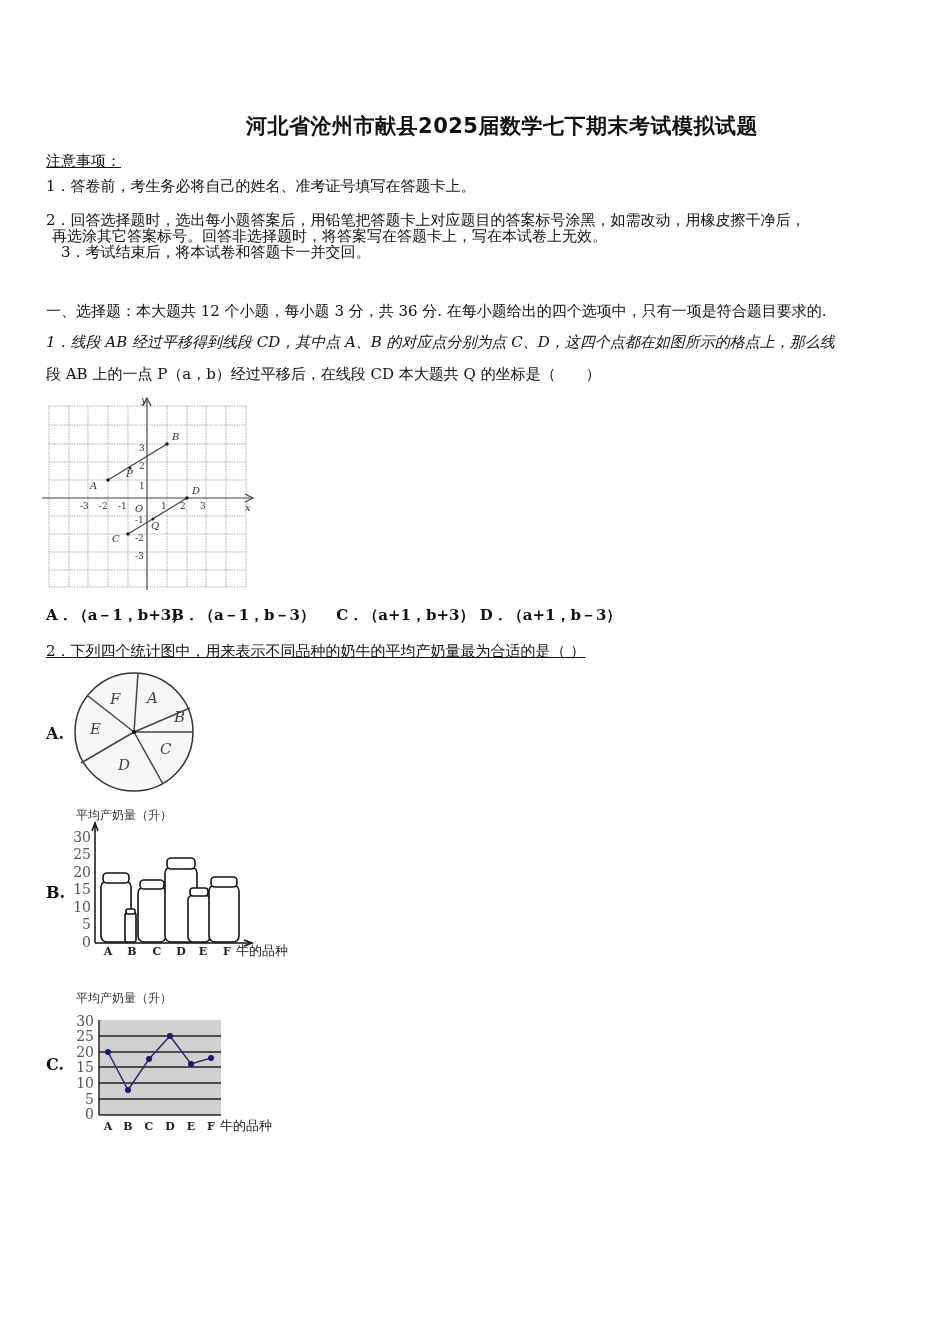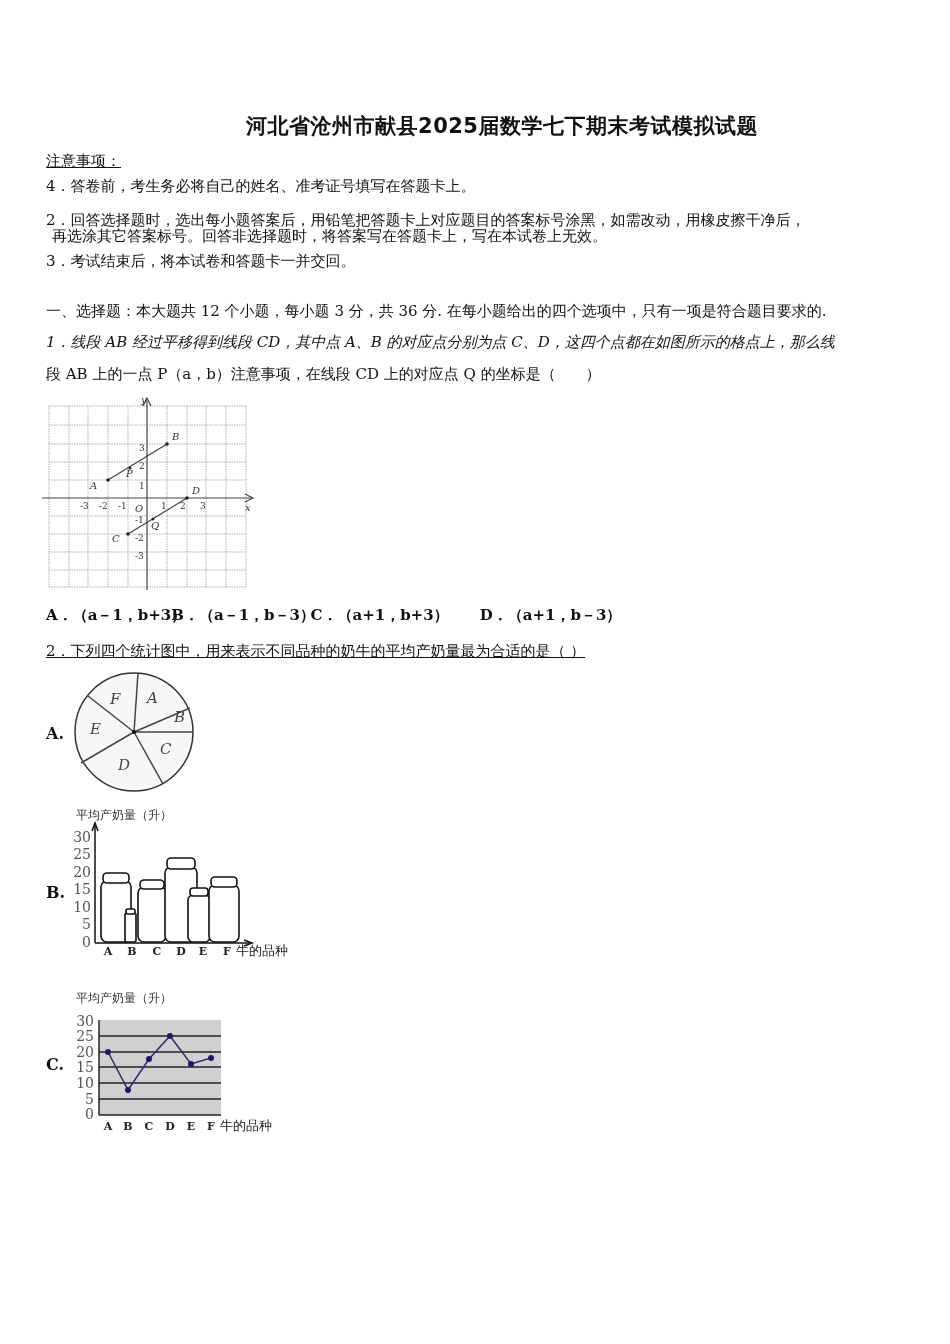--- a/index.html
+++ b/index.html
@@ -14,28 +14,28 @@
   .opt-row span { display: inline-block; }
   .chart-label { font-size: 16px; font-weight: bold; }
   svg text { font-family: "DejaVu Serif", "Liberation Serif", serif; }
 </style>
 </head>
 <body>
 
 <div class="abs title">河北省沧州市献县2025届数学七下期末考试模拟试题</div>
 
 <div class="abs line" style="top:151px;text-decoration:underline;">注意事项：</div>
-<div class="abs line" style="top:176px;">4．答卷前，考生务必将自己的姓名、准考证号填写在答题卡上。</div>
+<div class="abs line" style="top:176px;">1．答卷前，考生务必将自己的姓名、准考证号填写在答题卡上。</div>
 <div class="abs line" style="top:210px;">2．回答选择题时，选出每小题答案后，用铅笔把答题卡上对应题目的答案标号涂黑，如需改动，用橡皮擦干净后，</div>
 <div class="abs line" style="top:226px;margin-left:6px;">再选涂其它答案标号。回答非选择题时，将答案写在答题卡上，写在本试卷上无效。</div>
-<div class="abs line" style="top:251px;">3．考试结束后，将本试卷和答题卡一并交回。</div>
+<div class="abs line" style="top:242px;margin-left:15px;">3．考试结束后，将本试卷和答题卡一并交回。</div>
 
 <div class="abs line" style="top:301px;">一、选择题：本大题共 12 个小题，每小题 3 分，共 36 分. 在每小题给出的四个选项中，只有一项是符合题目要求的.</div>
 <div class="abs line" style="top:332px;font-style:italic;">1．线段 AB 经过平移得到线段 CD，其中点 A、B 的对应点分别为点 C、D，这四个点都在如图所示的格点上，那么线</div>
-<div class="abs line" style="top:364px;">段 AB 上的一点 P（a，b）注意事项，在线段 CD 上的对应点 Q 的坐标是（　　）</div>
+<div class="abs line" style="top:364px;">段 AB 上的一点 P（a，b）经过平移后，在线段 CD 本大题共 Q 的坐标是（　　）</div>
 
 <svg class="abs" style="left:40px; top:392px;" width="220" height="205">
   <g stroke="#999" stroke-width="0.8" stroke-dasharray="1.5,1">
     <line x1="9" y1="14" x2="9" y2="195"></line>
     <line x1="29" y1="14" x2="29" y2="195"></line>
     <line x1="48" y1="14" x2="48" y2="195"></line>
     <line x1="68" y1="14" x2="68" y2="195"></line>
     <line x1="88" y1="14" x2="88" y2="195"></line>
     <line x1="127" y1="14" x2="127" y2="195"></line>
     <line x1="147" y1="14" x2="147" y2="195"></line>
@@ -92,21 +92,21 @@
     <text x="99" y="97">1</text>
     <text x="95" y="131">-1</text>
     <text x="95" y="149">-2</text>
     <text x="95" y="167">-3</text>
   </g>
 </svg>
 
 <div class="abs opt-row">
   <span style="width:120px;">A．（a－1，b+3）</span>
   <span style="width:134px;">B．（a－1，b－3）</span>
-  <span style="width:164px;">C．（a+1，b+3）</span>
+  <span style="width:164px;text-align:right;">C．（a+1，b+3）</span>
   <span>D．（a+1，b－3）</span>
 </div>
 
 <div class="abs line" style="top:641px;text-decoration:underline;">2．下列四个统计图中，用来表示不同品种的奶牛的平均产奶量最为合适的是（ ）</div>
 
 <div class="abs chart-label" style="left:46px; top:724px;">A.</div>
 <svg class="abs" style="left:72px; top:670px;" width="124" height="124">
   <circle cx="62" cy="62" r="59" fill="#f7f7f7" stroke="#333" stroke-width="1.5"></circle>
   <g stroke="#444" stroke-width="1.5">
     <line x1="62" y1="62" x2="66" y2="3"></line>

